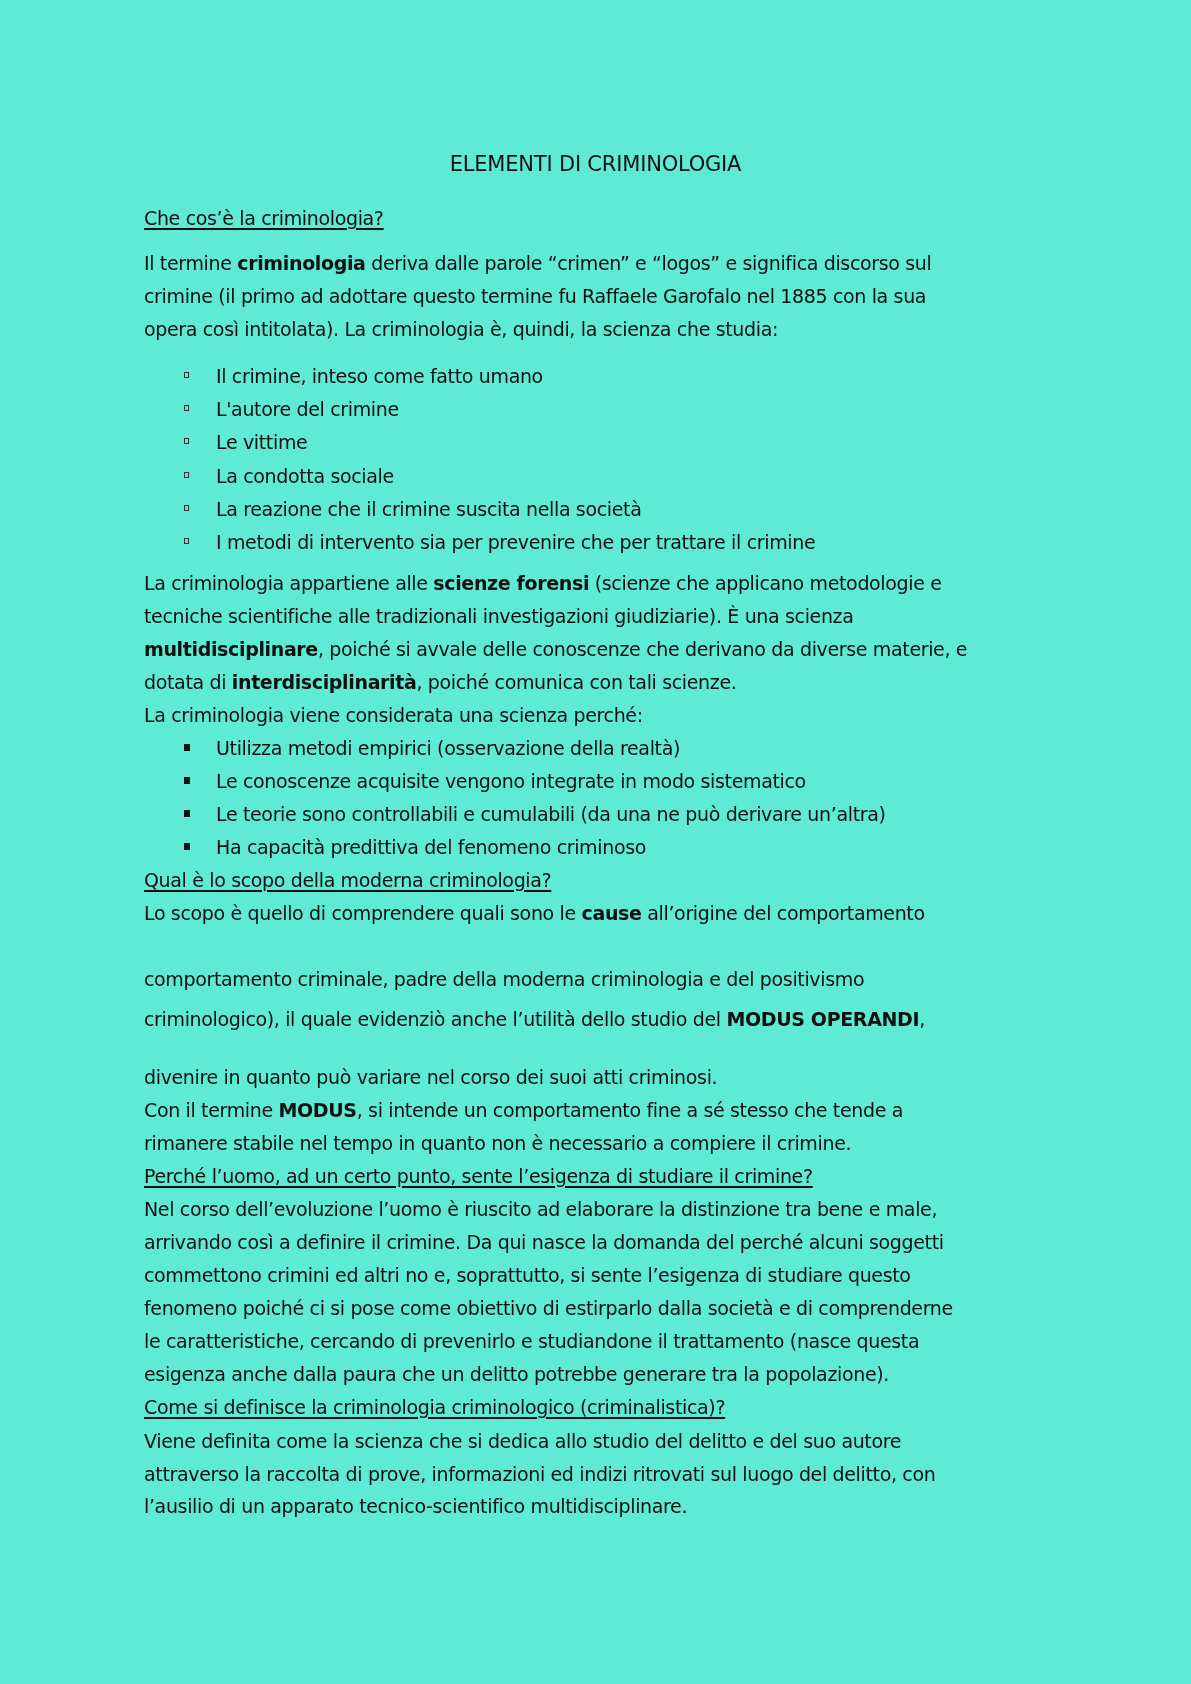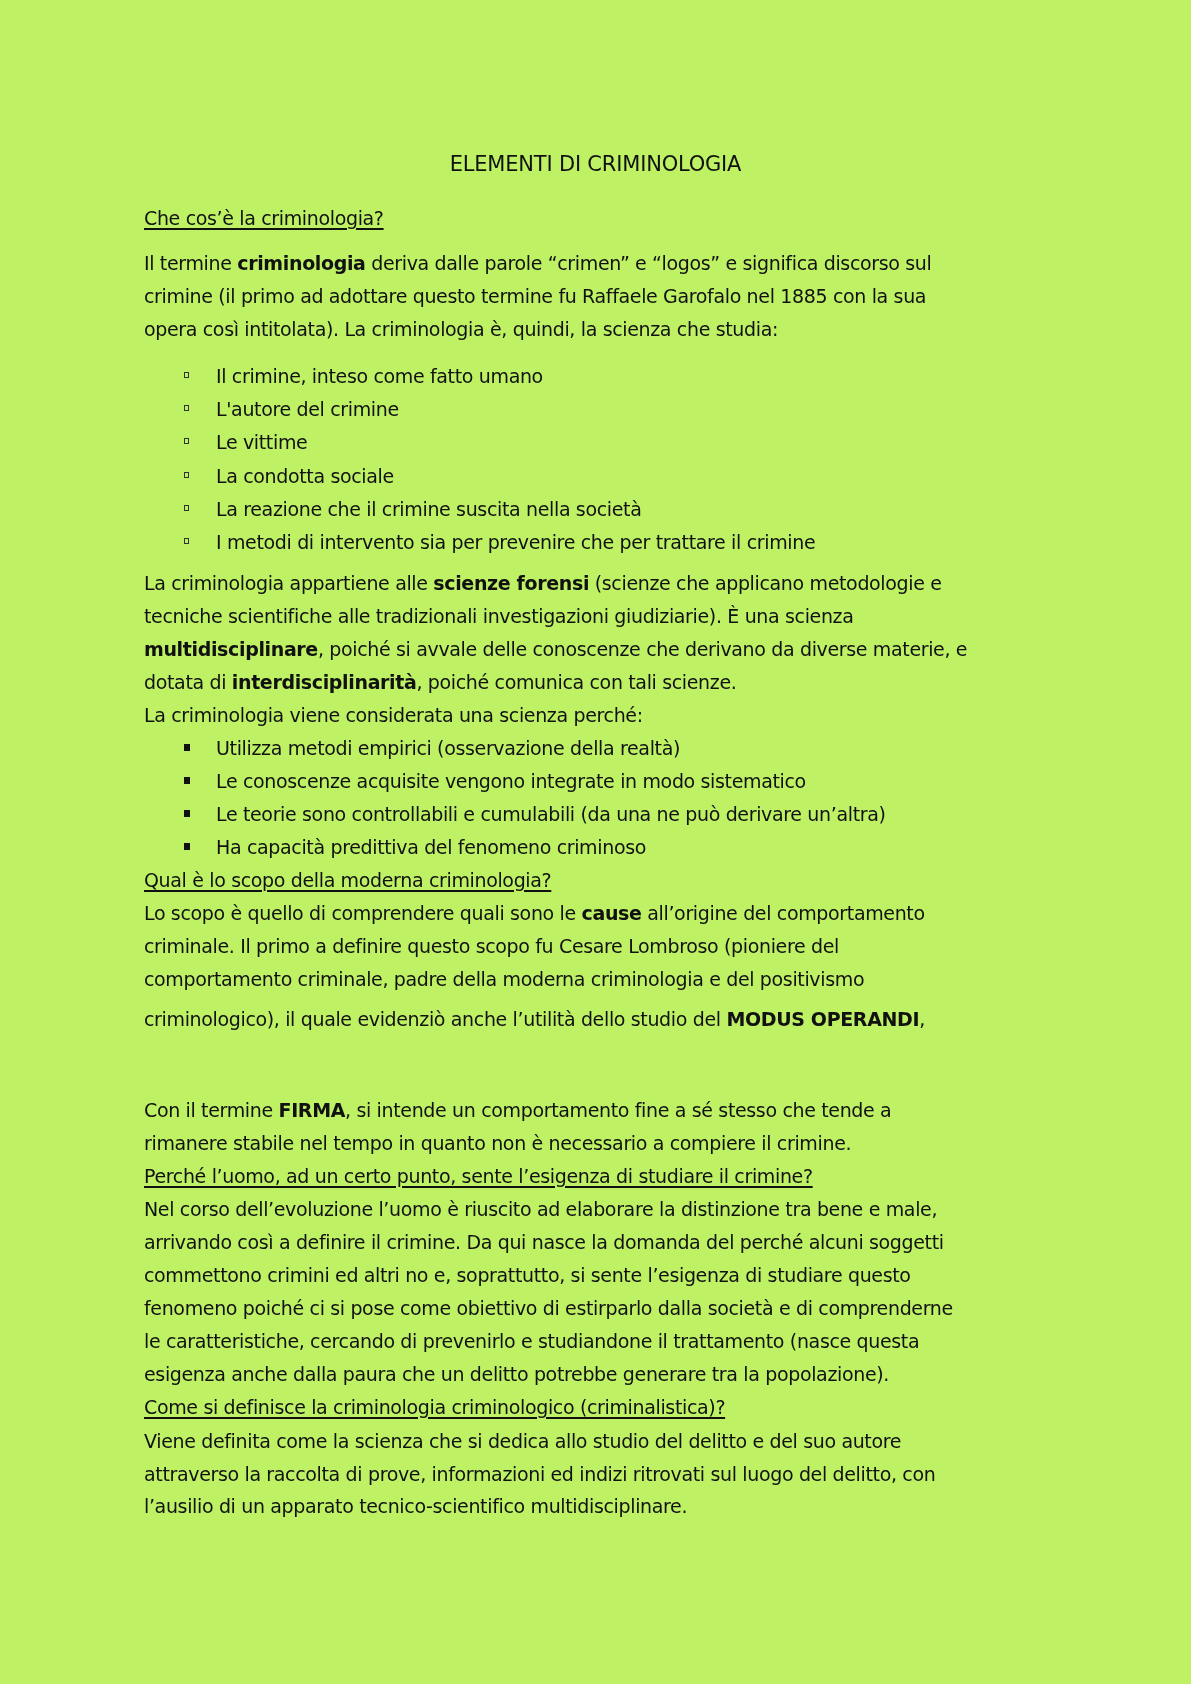--- a/index.html
+++ b/index.html
@@ -1,19 +1,19 @@
 <!DOCTYPE html>
 <html><head>
 <meta charset="utf-8">
 <style>
   html, body { margin: 0; padding: 0; background: #ffffff; }
   body { width: 1191px; height: 1684px; position: relative; overflow: hidden; }
   .page {
     position: absolute; left: 0; top: 0; width: 1191px; height: 1684px;
-    background: #bef264; color: #111111;
+    background: #5eead4; color: #111111;
     font-family: "DejaVu Sans", sans-serif;
     font-size: 19px;
     letter-spacing: -0.35px;
   }
   .title {
     position: absolute; left: 0; width: 1191px; top: 152px;
     text-align: center; font-size: 21px; letter-spacing: -0.2px;
     font-family: "DejaVu Sans", sans-serif;
   }
   .line {
@@ -77,24 +77,24 @@
     <div class="bullet-row" style="top: 801px;">
       <span class="glyph solid"></span>
       <span class="txt">Le teorie sono controllabili e cumulabili (da una ne può derivare un’altra)</span>
     </div>
     <div class="bullet-row" style="top: 834px;">
       <span class="glyph solid"></span>
       <span class="txt">Ha capacità predittiva del fenomeno criminoso</span>
     </div>
     <div class="line heading" style="top: 867px;">Qual è lo scopo della moderna criminologia?</div>
     <div class="line" style="top: 900px;"><span>Lo scopo è quello di comprendere quali sono le </span><span class="b">cause</span><span> all’origine del comportamento</span></div>
-    <div class="line" style="top: 932.8px;"><span>criminale. Il primo a definire questo scopo fu Cesare Lombroso (pioniere del</span></div>
     <div class="line" style="top: 965.6px;"><span>comportamento criminale, padre della moderna criminologia e del positivismo</span></div>
     <div class="line" style="top: 1006px;"><span>criminologico), il quale evidenziò anche l’utilità dello studio del </span><span class="b">MODUS OPERANDI</span><span>,</span></div>
-    <div class="line" style="top: 1096.8px;"><span>Con il termine </span><span class="b">FIRMA</span><span>, si intende un comportamento fine a sé stesso che tende a</span></div>
+    <div class="line" style="top: 1064px;"><span>divenire in quanto può variare nel corso dei suoi atti criminosi.</span></div>
+    <div class="line" style="top: 1096.8px;"><span>Con il termine </span><span class="b">MODUS</span><span>, si intende un comportamento fine a sé stesso che tende a</span></div>
     <div class="line" style="top: 1129.6px;"><span>rimanere stabile nel tempo in quanto non è necessario a compiere il crimine.</span></div>
     <div class="line heading" style="top: 1163px;">Perché l’uomo, ad un certo punto, sente l’esigenza di studiare il crimine?</div>
     <div class="line" style="top: 1196px;"><span>Nel corso dell’evoluzione l’uomo è riuscito ad elaborare la distinzione tra bene e male,</span></div>
     <div class="line" style="top: 1229px;"><span>arrivando così a definire il crimine. Da qui nasce la domanda del perché alcuni soggetti</span></div>
     <div class="line" style="top: 1262px;"><span>commettono crimini ed altri no e, soprattutto, si sente l’esigenza di studiare questo</span></div>
     <div class="line" style="top: 1295px;"><span>fenomeno poiché ci si pose come obiettivo di estirparlo dalla società e di comprenderne</span></div>
     <div class="line" style="top: 1328px;"><span>le caratteristiche, cercando di prevenirlo e studiandone il trattamento (nasce questa</span></div>
     <div class="line" style="top: 1361px;"><span>esigenza anche dalla paura che un delitto potrebbe generare tra la popolazione).</span></div>
     <div class="line heading" style="top: 1394px;">Come si definisce la criminologia criminologico (criminalistica)?</div>
     <div class="line" style="top: 1428px;"><span>Viene definita come la scienza che si dedica allo studio del delitto e del suo autore</span></div>

